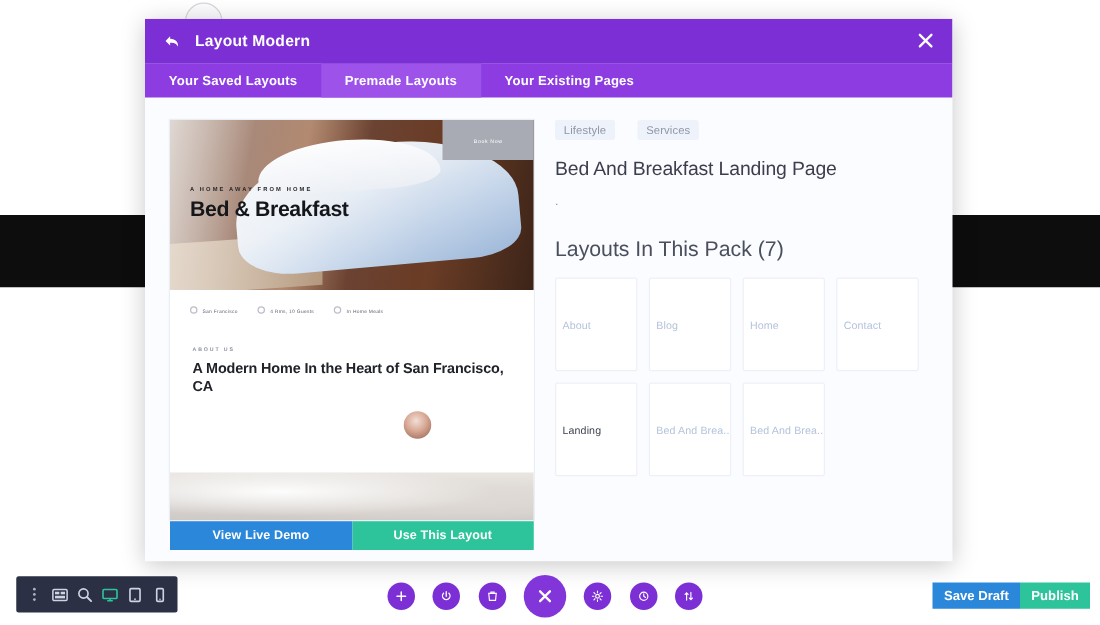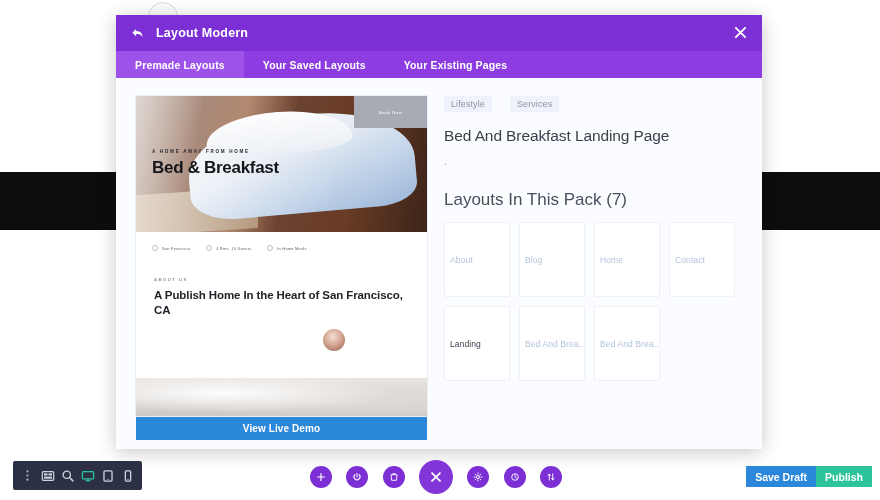--- a/index.html
+++ b/index.html
@@ -230,22 +230,22 @@
       </span>
       <span class="modal-title">Layout Modern</span>
       <span class="close-x">
         <svg viewBox="0 0 14 14" width="13" height="13">
           <path d="M2 2 L12 12 M12 2 L2 12" stroke="#ffffff" stroke-width="2" stroke-linecap="round"></path>
         </svg>
       </span>
     </div>
 
     <div class="tabs">
+      <div class="tab">Your Saved Layouts</div>
       <div class="tab active">Premade Layouts</div>
-      <div class="tab">Your Saved Layouts</div>
       <div class="tab">Your Existing Pages</div>
     </div>
 
     <div class="modal-body">
 
       <div class="preview-col">
         <div class="preview-frame">
 
           <div class="hero">
             <div class="floor"></div>
@@ -270,21 +270,21 @@
             </div>
             <div class="infoitem">
               <span class="ico"></span>
               <span class="txt">In Home Meals</span>
             </div>
           </div>
           <div class="booknow">Book Now</div>
 
           <div class="about">
             <div class="about-eyebrow">ABOUT US</div>
-            <div class="about-title">A Publish Home In the Heart of San Francisco, CA</div>
+            <div class="about-title">A Modern Home In the Heart of San Francisco, CA</div>
             <div class="about-row">
               <div class="lorem">
                 <i class="ln" style="width:98%"></i><i class="ln" style="width:100%"></i>
                 <i class="ln" style="width:96%"></i><i class="ln" style="width:99%"></i>
                 <i class="ln" style="width:92%"></i><i class="ln" style="width:97%"></i>
                 <i class="ln" style="width:62%"></i>
               </div>
               <div style="width:86px">
                 <div class="about-avatar"></div>
                 <div style="margin-top:5px">
@@ -293,20 +293,21 @@
                 </div>
               </div>
             </div>
           </div>
 
           <div class="preview-photo-strip"></div>
         </div>
 
         <div class="cta-row">
           <div class="cta demo">View Live Demo</div>
+          <div class="cta use">Use This Layout</div>
         </div>
       </div>
 
       <div class="details-col">
         <div class="tagrow">
           <span class="tag">Lifestyle</span>
           <span class="tag">Services</span>
         </div>
         <div class="pack-title">Bed And Breakfast Landing Page</div>
         <div class="pack-desc">.</div>

